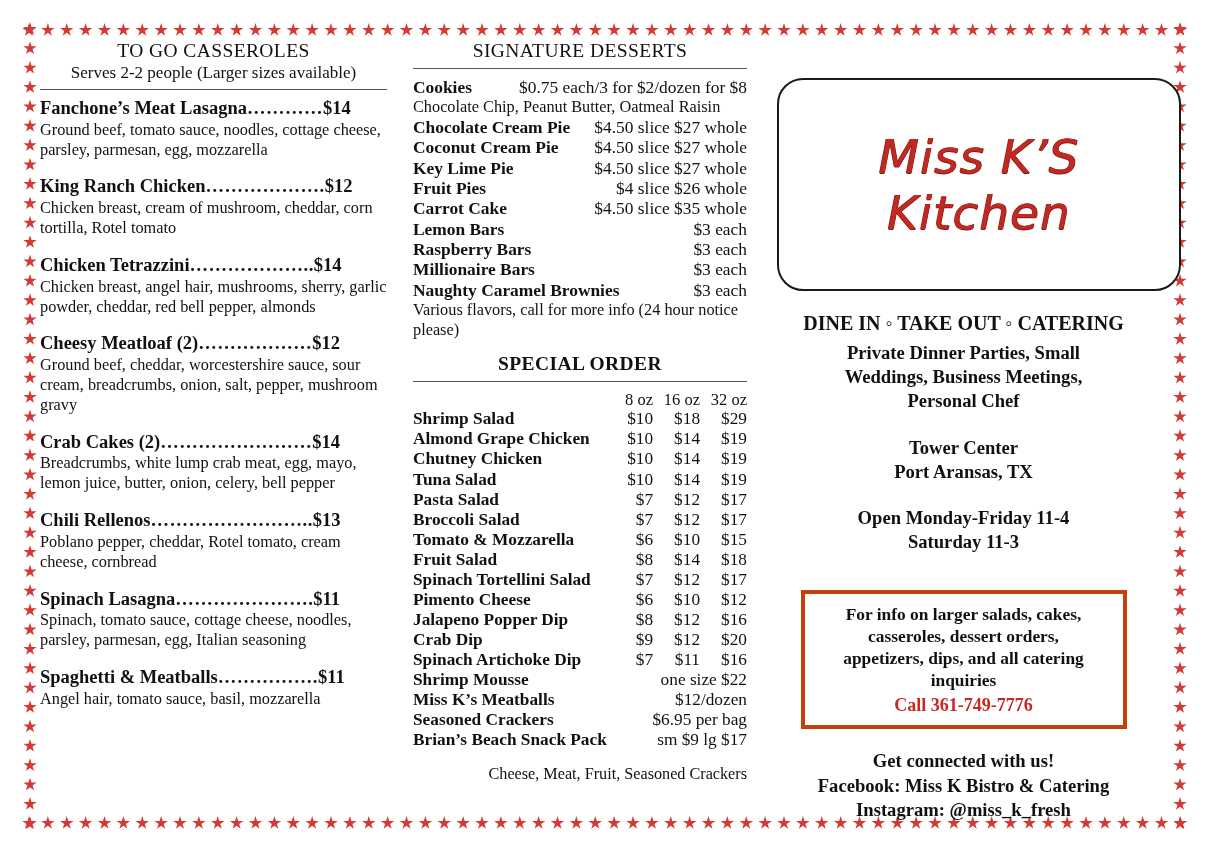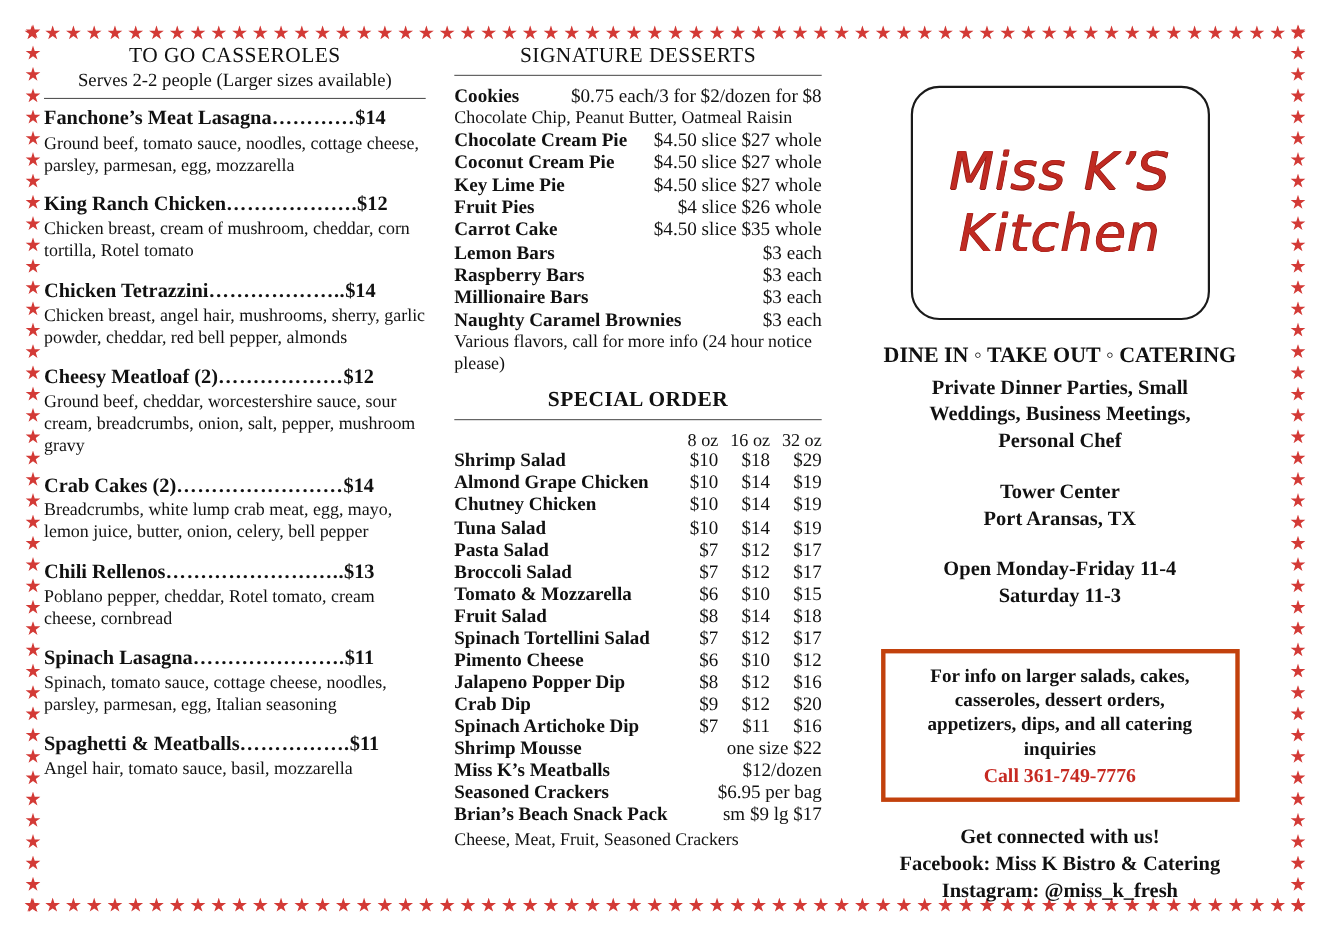--- a/index.html
+++ b/index.html
@@ -137,25 +137,25 @@
   }
   table.so td, table.so th { padding: 0; font-weight: normal; }
   table.so th.sz, table.so td.p {
     text-align: right;
     width: 48px;
     white-space: nowrap;
   }
   table.so th.sz { font-weight: normal; font-size: 16.5px; }
   table.so td.nm { font-weight: bold; white-space: nowrap; }
   table.so td.span3 { text-align: right; white-space: nowrap; }
-  .so-foot { font-size: 16.2px; margin-top: 4px; }
+  .so-foot { font-size: 16.2px; margin-top: 15px; text-align: right; }
 
   
   .logo-box {
-    width: 272px;
+    width: 404px;
     height: 213px;
     margin: 38px auto 0 auto;
     border: 2px solid #1a1a1a;
     border-radius: 26px;
     background: #fff;
     display: flex;
     flex-direction: column;
     justify-content: center;
     align-items: center;
     gap: 6px;

